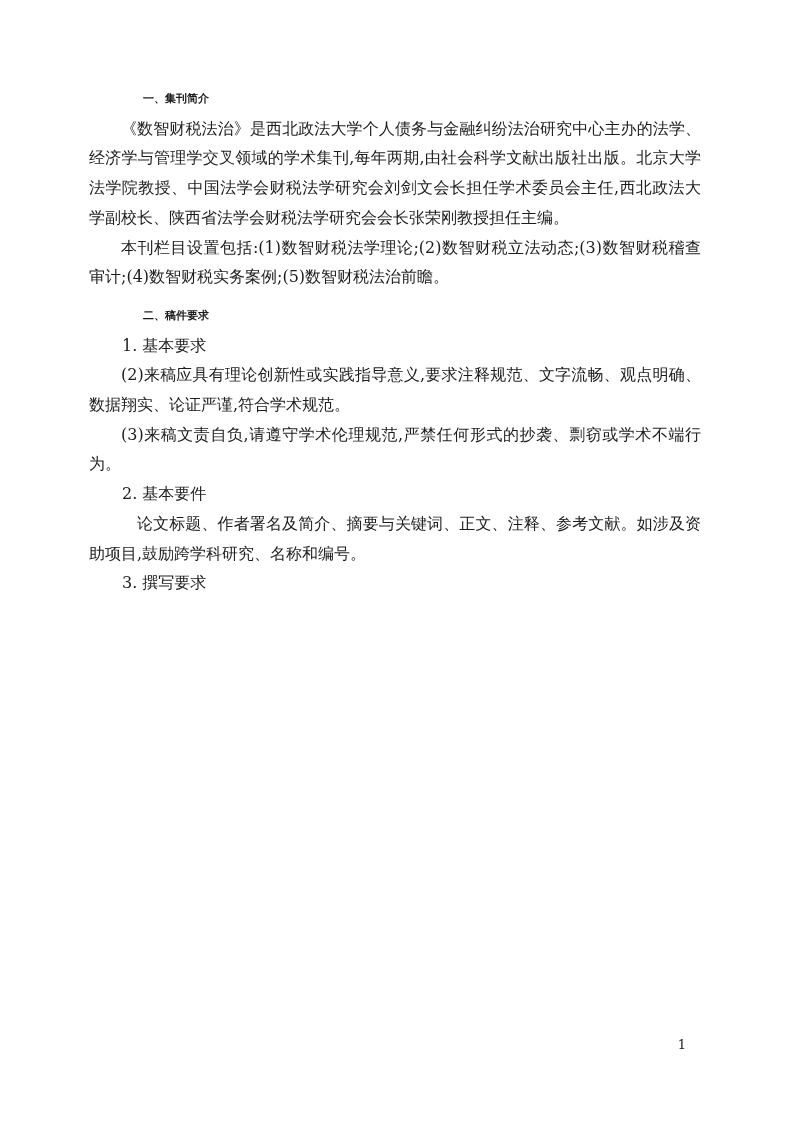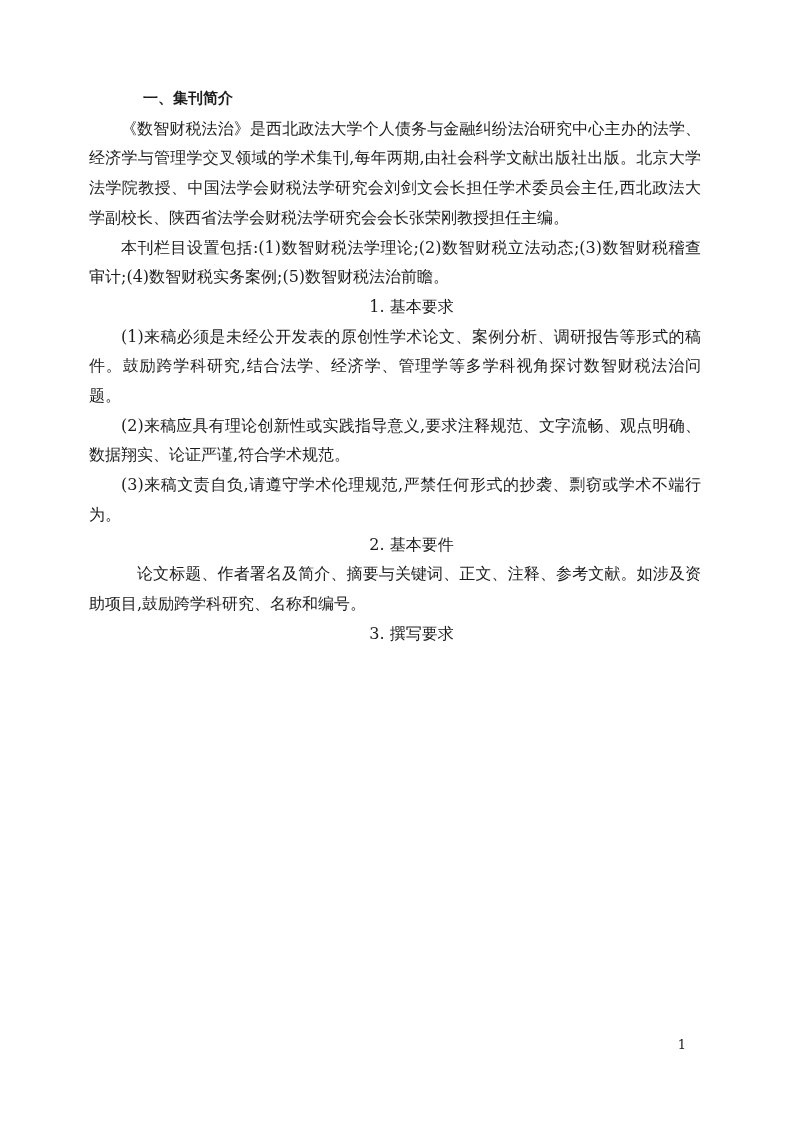--- a/index.html
+++ b/index.html
@@ -31,30 +31,30 @@
     padding: 0;
   }
   .para {
     text-indent: 32px;
   }
   .para-deep {
     text-indent: 48px;
   }
   .heading {
     font-weight: bold;
-    font-size: 15px;
+    font-size: 11px;
     text-indent: 54px;
     text-align: left;
   }
   .heading-gap {
     margin-top: 9px !important;
   }
   .subheading {
     text-indent: 33px;
-    text-align: center;
+    text-align: left;
   }
   .page-number {
     position: absolute;
     left: 666px;
     top: 1036px;
     width: 32px;
     text-align: center;
     font-size: 13px;
     line-height: 18px;
     color: #222222;
@@ -67,24 +67,24 @@
 <div class="page">
   <div class="content">
 
     <p class="heading">一、集刊简介</p>
 
     <p class="para">《数智财税法治》是西北政法大学个人债务与金融纠纷法治研究中心主办的法学、经济学与管理学交叉领域的学术集刊,每年两期,由社会科学文献出版社出版。北京大学法学院教授、中国法学会财税法学研究会刘剑文会长担任学术委员会主任,西北政法大学副校长、陕西省法学会财税法学研究会会长张荣刚教授担任主编。</p>
 
 
     <p class="para">本刊栏目设置包括:(1)数智财税法学理论;(2)数智财税立法动态;(3)数智财税稽查审计;(4)数智财税实务案例;(5)数智财税法治前瞻。</p>
 
+    <p class="heading heading-gap">二、稿件要求</p>
 
     <p class="subheading">1. 基本要求</p>
 
-    <p class="para">(1)来稿必须是未经公开发表的原创性学术论文、案例分析、调研报告等形式的稿件。鼓励跨学科研究,结合法学、经济学、管理学等多学科视角探讨数智财税法治问题。</p>
 
     <p class="para">(2)来稿应具有理论创新性或实践指导意义,要求注释规范、文字流畅、观点明确、数据翔实、论证严谨,符合学术规范。</p>
 
     <p class="para">(3)来稿文责自负,请遵守学术伦理规范,严禁任何形式的抄袭、剽窃或学术不端行为。</p>
 
     <p class="subheading">2. 基本要件</p>
 
     <p class="para-deep">论文标题、作者署名及简介、摘要与关键词、正文、注释、参考文献。如涉及资助项目,鼓励跨学科研究、名称和编号。</p>
 
     <p class="subheading">3. 撰写要求</p>

